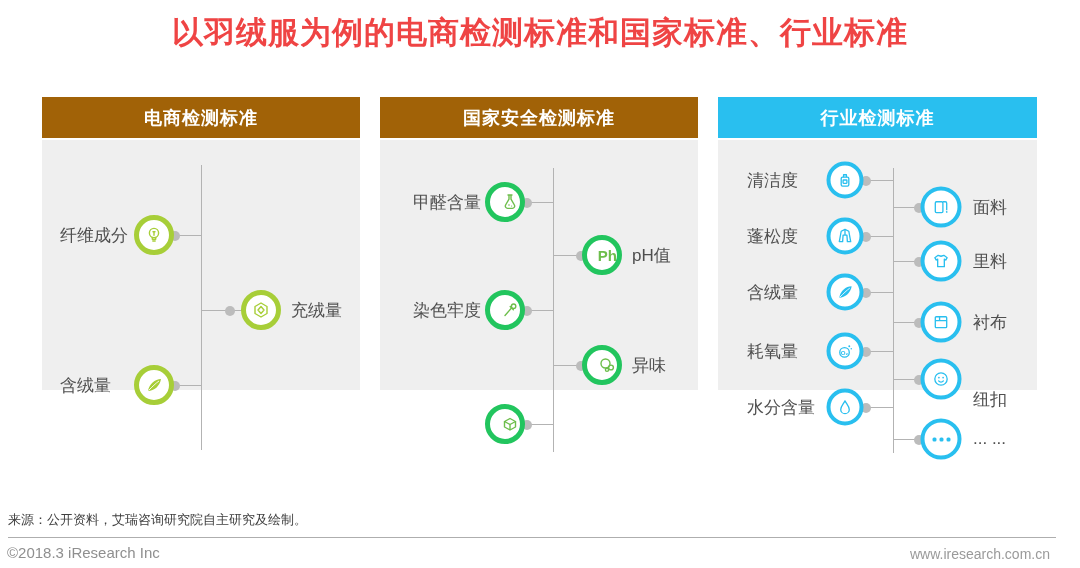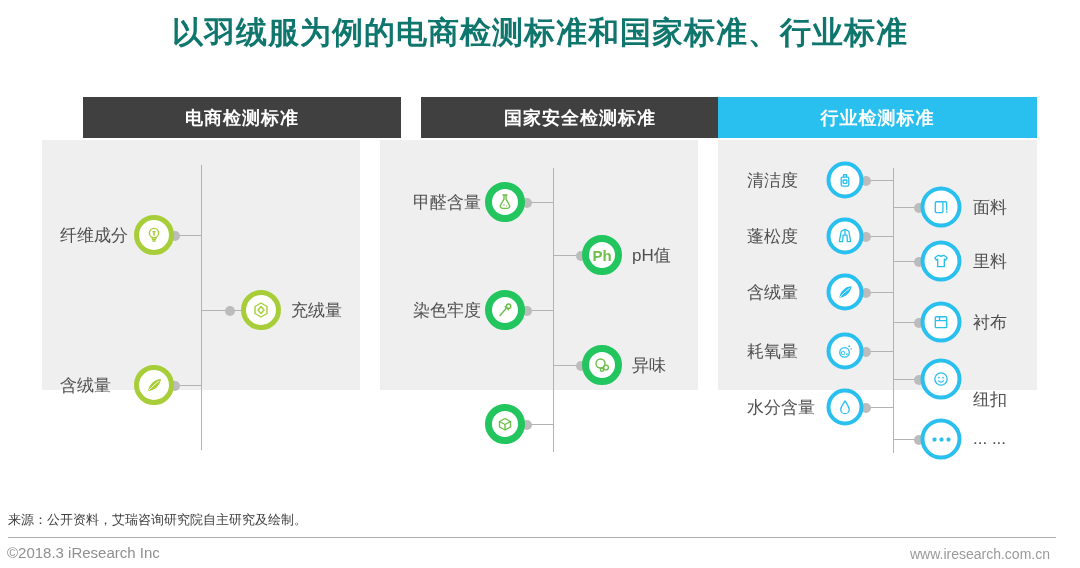--- a/index.html
+++ b/index.html
@@ -1,32 +1,32 @@
 <!DOCTYPE html>
 <html><head>
 <meta charset="utf-8">
 <style>
   html,body{margin:0;padding:0;background:#ffffff;}
   #canvas{position:relative;width:1080px;height:568px;background:#ffffff;overflow:hidden;
           font-family:"Liberation Sans","DejaVu Sans",sans-serif;}
   .page-title{position:absolute;left:0;right:0;top:12px;text-align:center;
-              font-size:31px;font-weight:bold;color:#0f766e;letter-spacing:1px;}
+              font-size:31px;font-weight:bold;color:#ef4444;letter-spacing:1px;}
   .hdr{position:absolute;height:41px;top:97px;display:flex;align-items:center;justify-content:center;
        color:#ffffff;font-weight:bold;font-size:18px;letter-spacing:1px;}
-  .hdr-green{background:#404040;margin-left:41px;}
+  .hdr-green{background:#a16207;}
   .hdr-blue{background:#29bfef;}
   .panel-body{position:absolute;top:140px;height:250px;background:#efefef;}
   .trunk{position:absolute;width:1px;background:#b3b3b3;}
   .branch{position:absolute;height:1px;background:#b3b3b3;}
   .dot{position:absolute;width:10px;height:10px;border-radius:50%;background:#bcbcbc;
        transform:translate(-50%,-50%);}
   .ring{position:absolute;border-radius:50%;background:#ffffff;box-sizing:border-box;
         display:flex;align-items:center;justify-content:center;transform:translate(-50%,-50%);}
   .ring-g1{width:40px;height:40px;border:5px solid #a7ce38;color:#a7ce38;}
-  .ring-g2{width:40px;height:40px;border:7px solid #22c55e;color:#6dbe4b;}
+  .ring-g2{width:40px;height:40px;border:5px solid #22c55e;color:#6dbe4b;justify-content:flex-end;}
   .ring-b{width:37px;height:37px;border:4px solid #29bfef;color:#29bfef;}
   .ring-b-lg{width:41px;height:41px;border:4px solid #29bfef;color:#29bfef;}
   .lbl{position:absolute;font-size:17px;color:#4f4f4f;white-space:nowrap;transform:translateY(-50%);}
   .lbl-wrap{position:absolute;font-size:17px;color:#4f4f4f;width:74px;line-height:1.35;
             transform:translateY(-50%);word-break:break-all;}
   .ph-txt{font-weight:bold;font-size:15px;color:#6dbe4b;}
   .dots3{display:flex;gap:3px;}
   .dots3 span{width:4px;height:4px;border-radius:1.5px;background:#29bfef;display:block;}
   .src{position:absolute;left:8px;top:511px;font-size:13px;color:#404040;}
   .rule{position:absolute;left:8px;right:24px;top:537px;height:1px;background:#aeaeae;}

